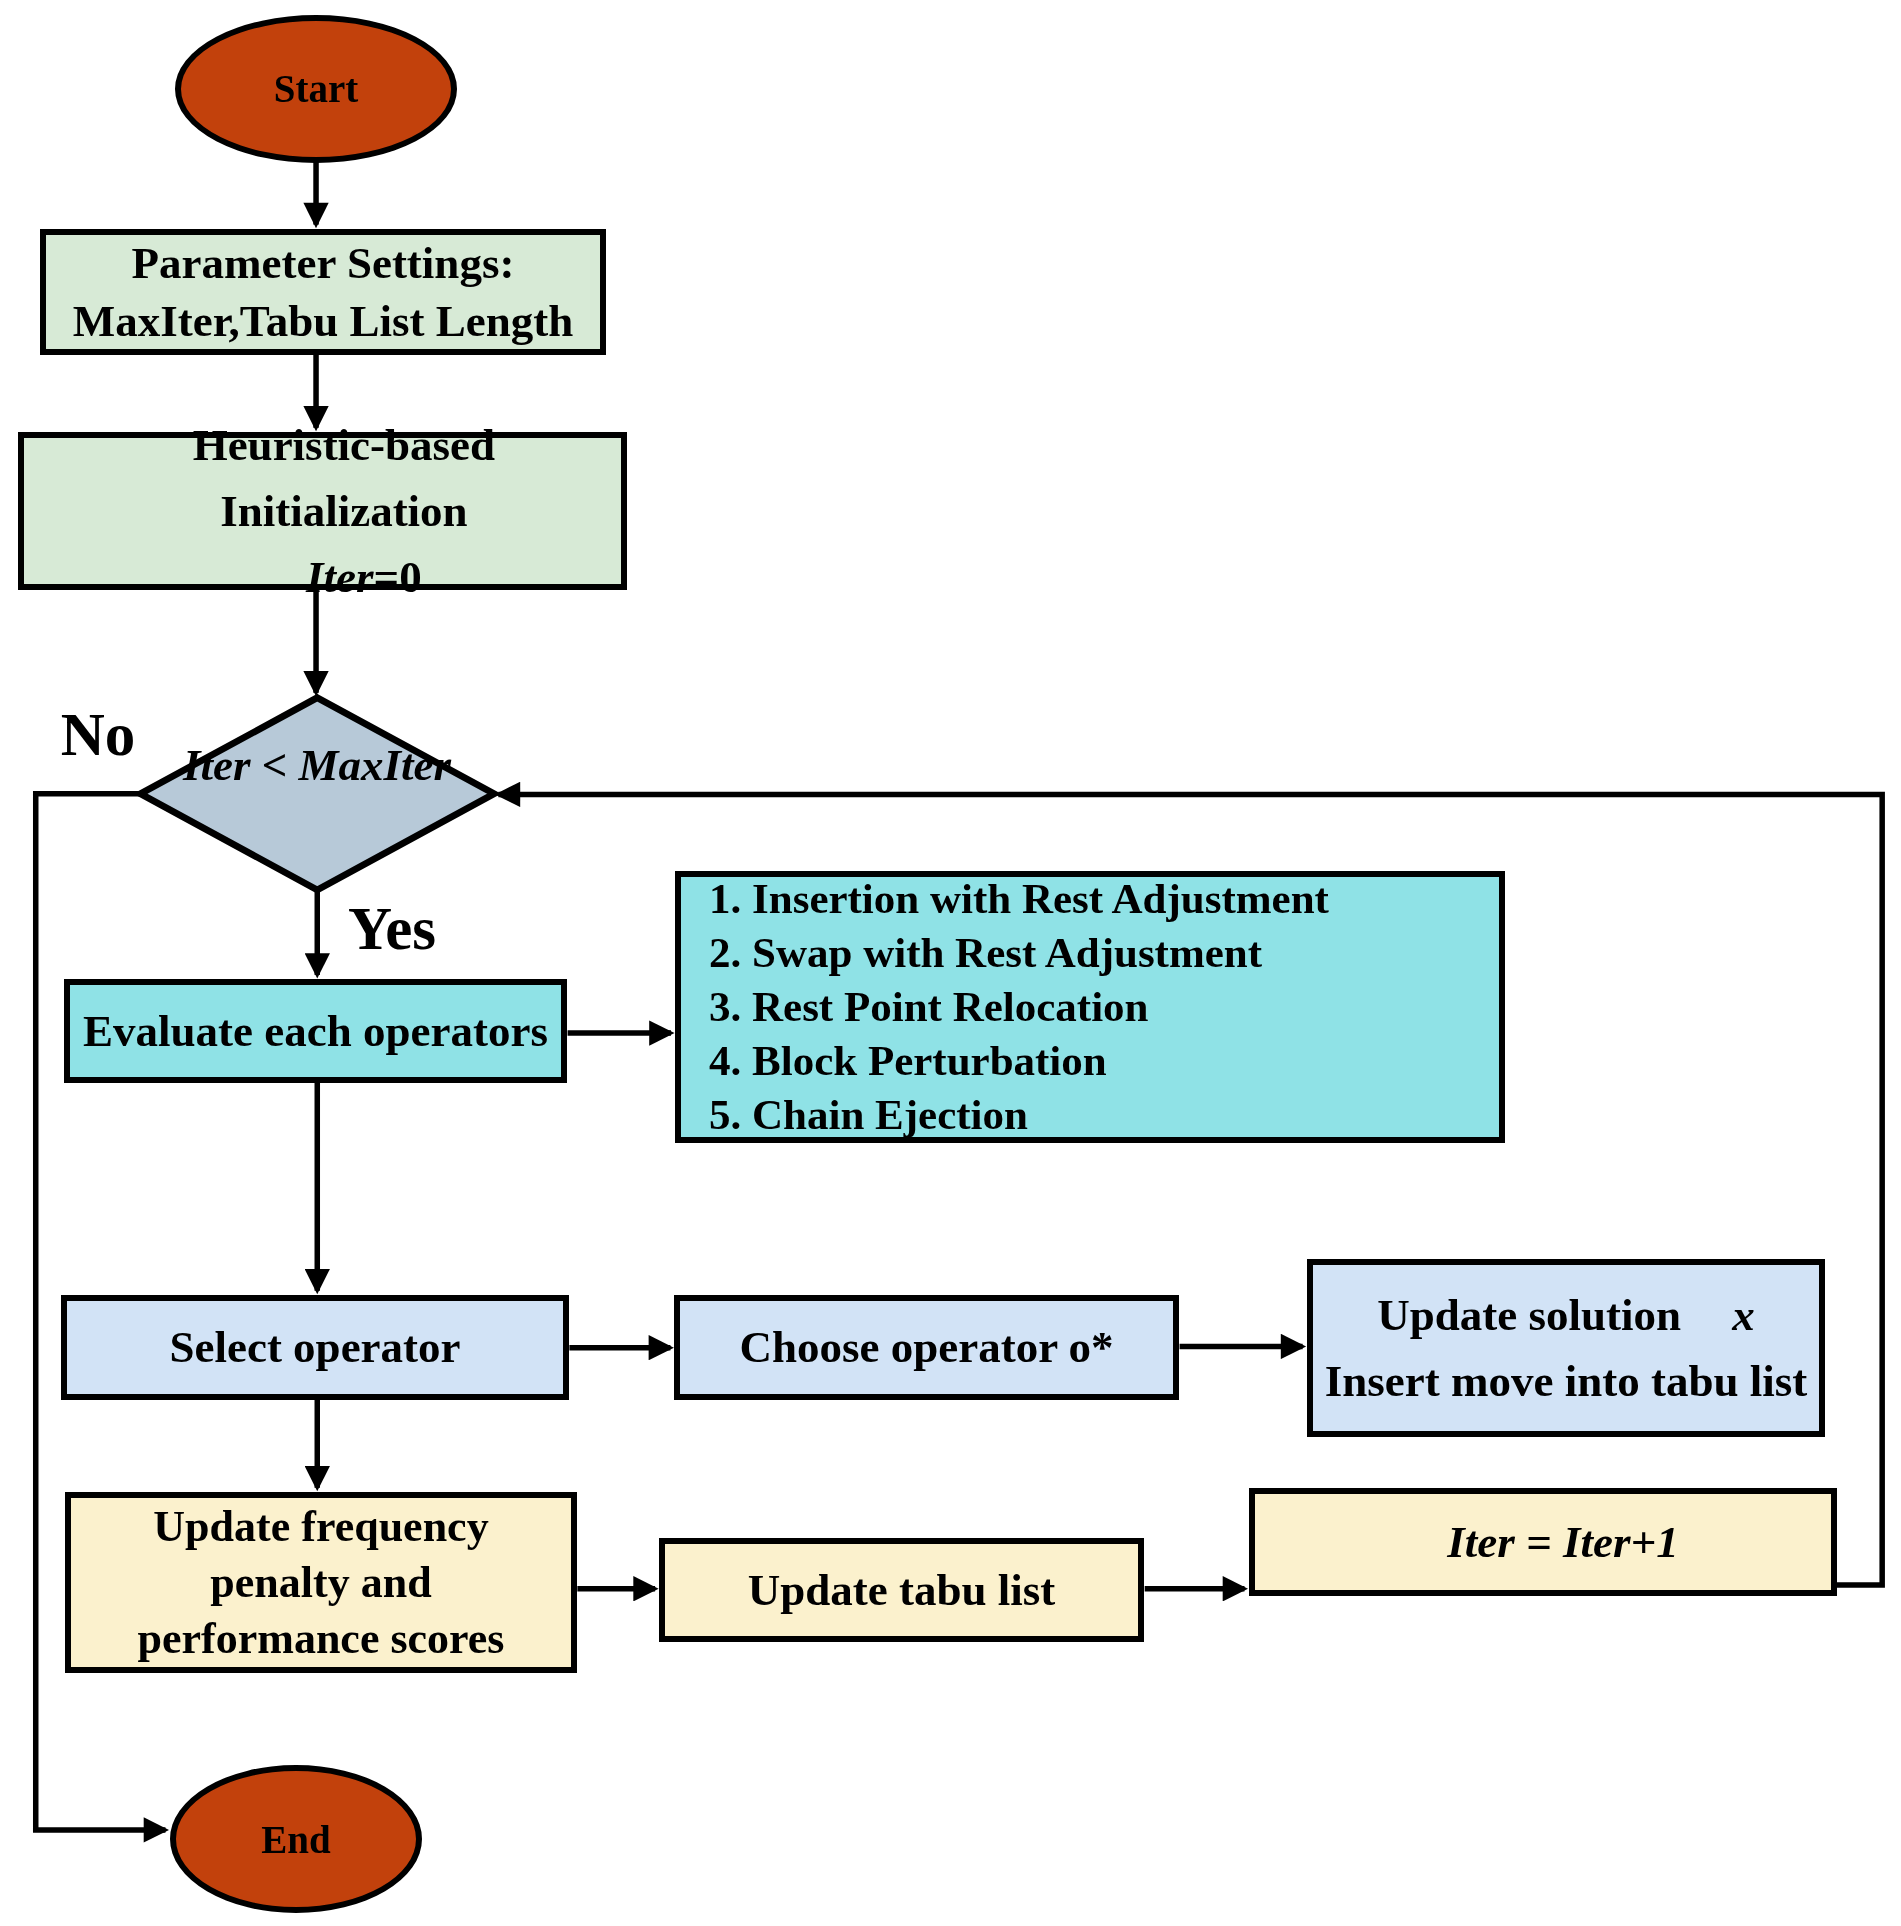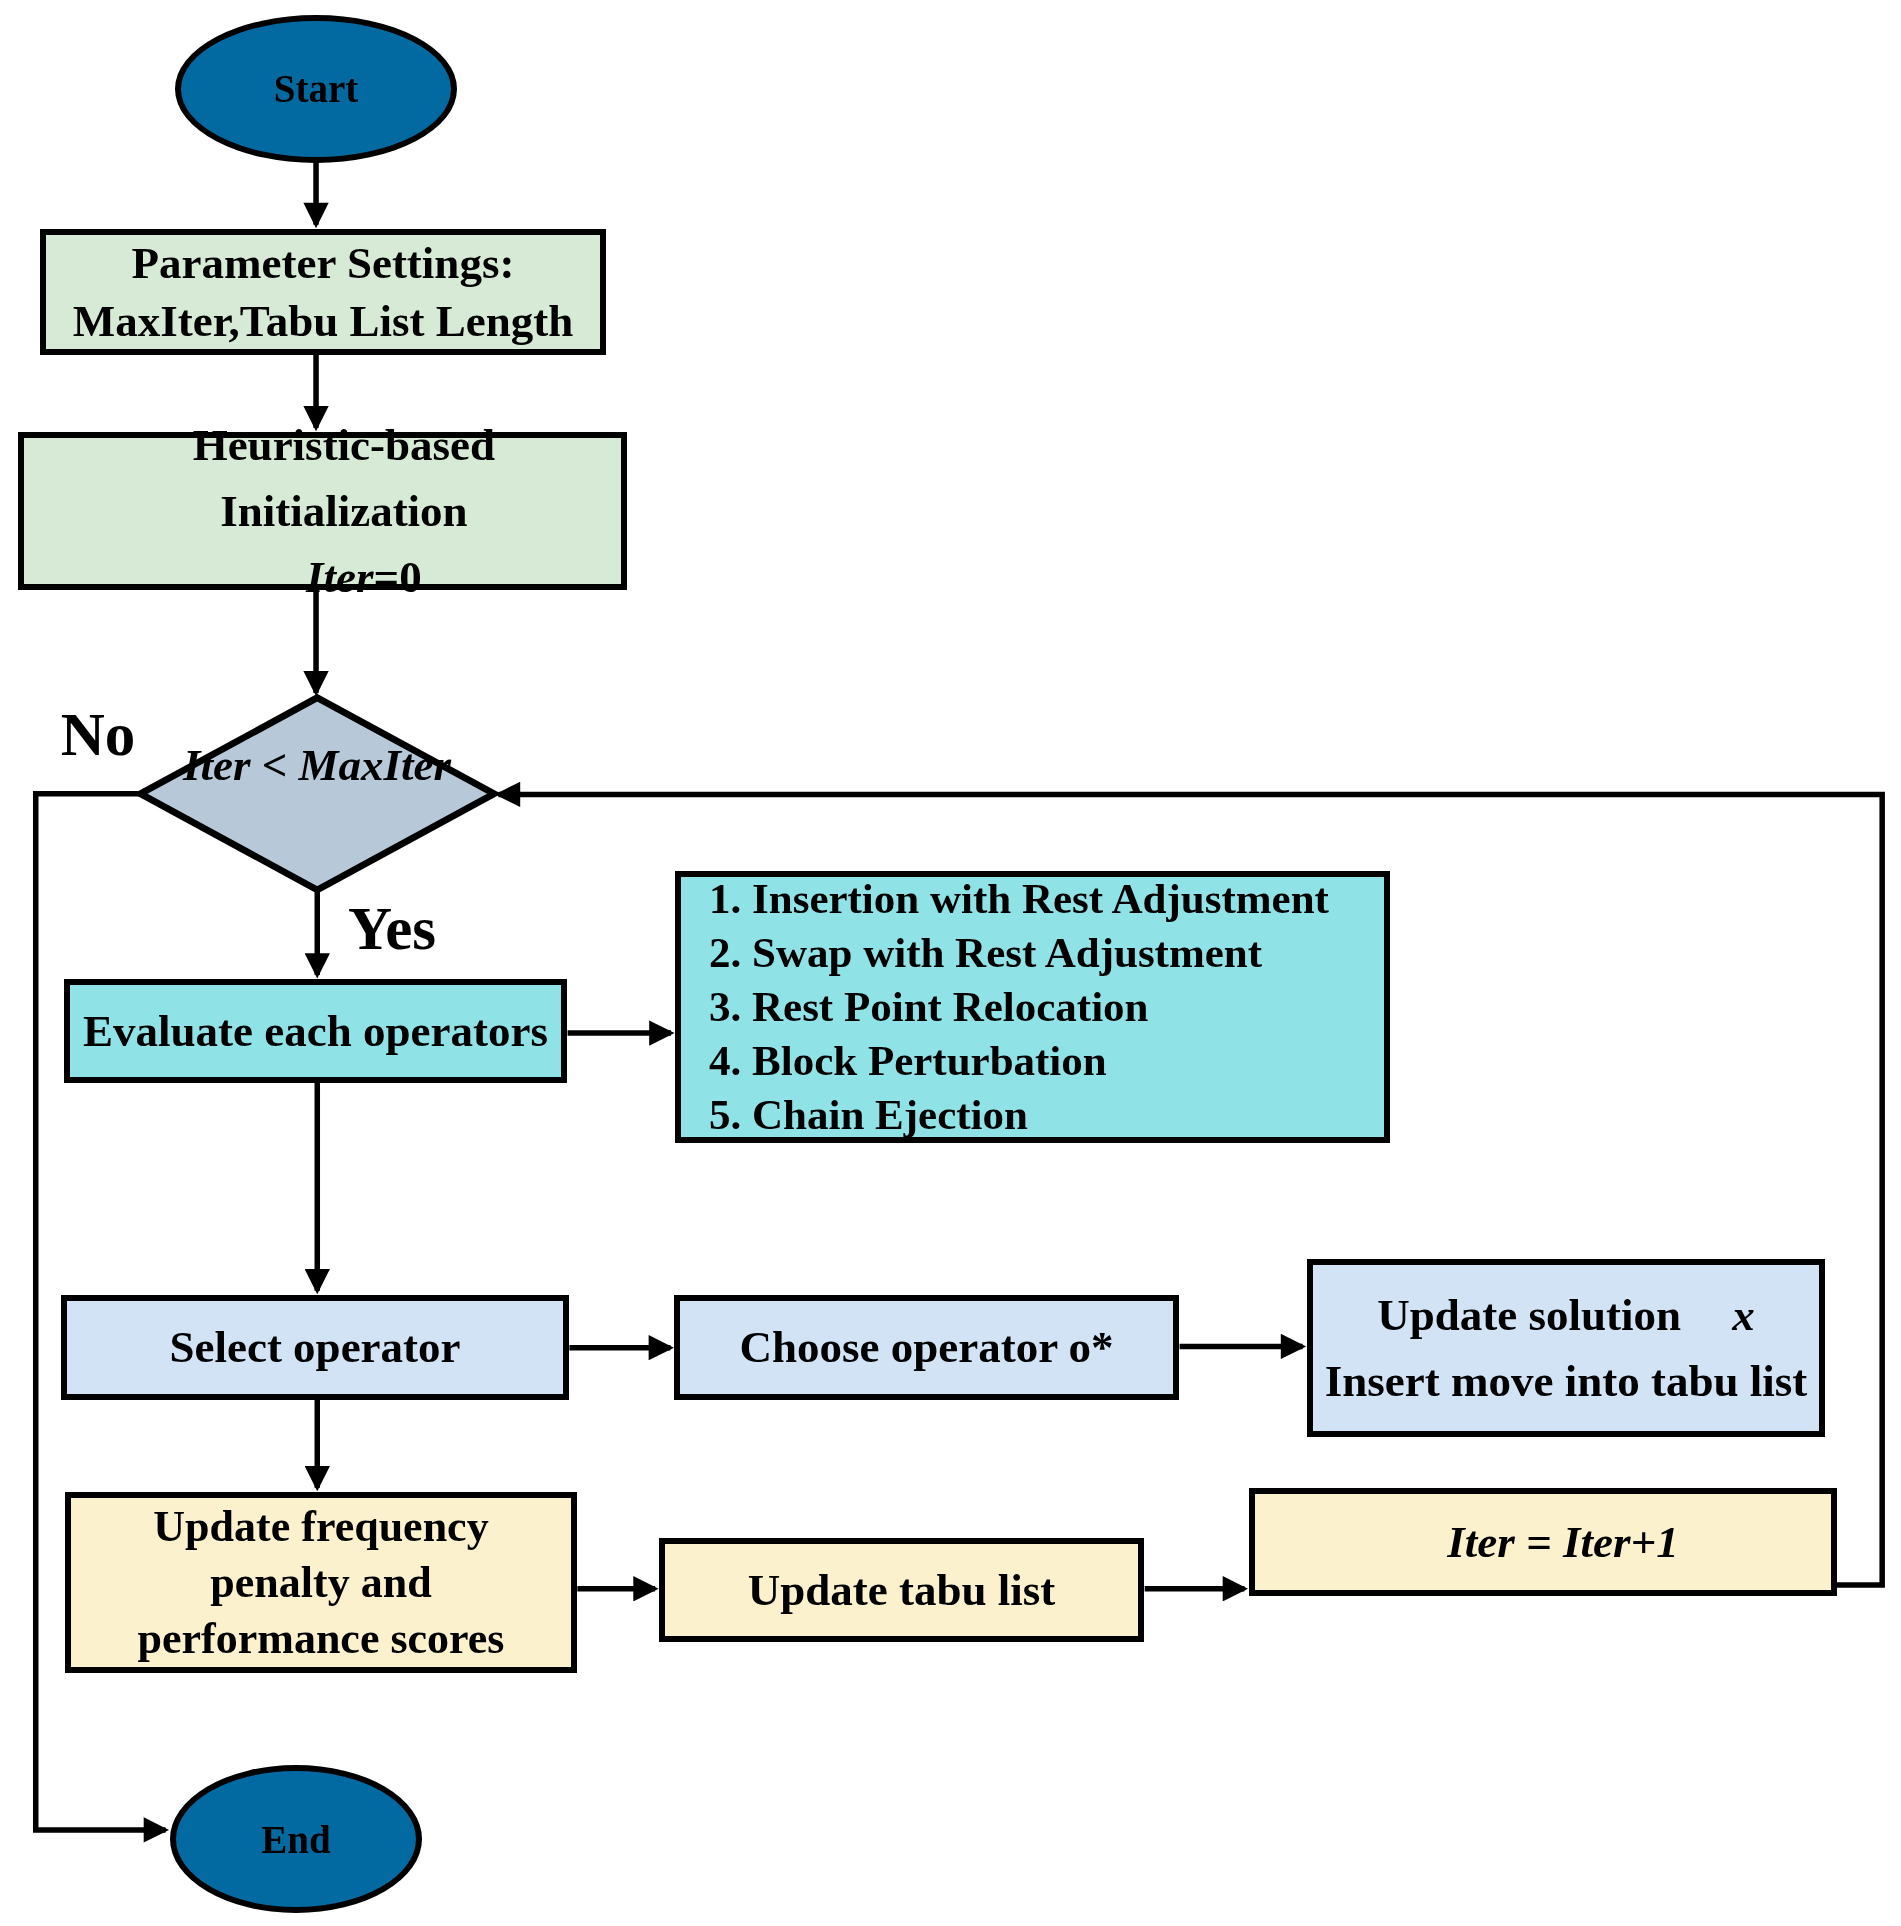--- a/index.html
+++ b/index.html
@@ -20,21 +20,21 @@
     flex-direction:column;
     align-items:center;
     justify-content:center;
     text-align:center;
     font-size:45px;
     line-height:61px;
   }
   .ellipse{
     border-radius:50%;
     border-width:6.7px;
-    background:#0369a1;
+    background:#c2410c;
     font-size:39px;
   }
   .green{background:#D7EAD6;}
   .cyan{background:#8FE2E6;}
   .blue{background:#D2E3F6;}
   .cream{background:#FBF1CD;}
   .it{font-style:italic;margin-left:40px;}
   .label{
     position:absolute;
     font-size:61px;
@@ -112,21 +112,21 @@
     <span>No</span>
   </div>
   <div class="label" style="left:331px;top:901px;width:122px;">
     <span>Yes</span>
   </div>
 
   <div class="node cyan" style="left:64px;top:979px;width:503px;height:104px;">
     <span>Evaluate each operators</span>
   </div>
 
-  <div class="node cyan oplist" style="left:675px;top:871px;width:715px;height:272px;">
+  <div class="node cyan oplist" style="left:675px;top:871px;width:830px;height:272px;">
     <div>1. Insertion with Rest Adjustment</div>
     <div>2. Swap with Rest Adjustment</div>
     <div>3. Rest Point Relocation</div>
     <div>4. Block Perturbation</div>
     <div>5. Chain Ejection</div>
   </div>
 
   <div class="node blue" style="left:61px;top:1295px;width:508px;height:105px;">
     <span>Select operator</span>
   </div>

